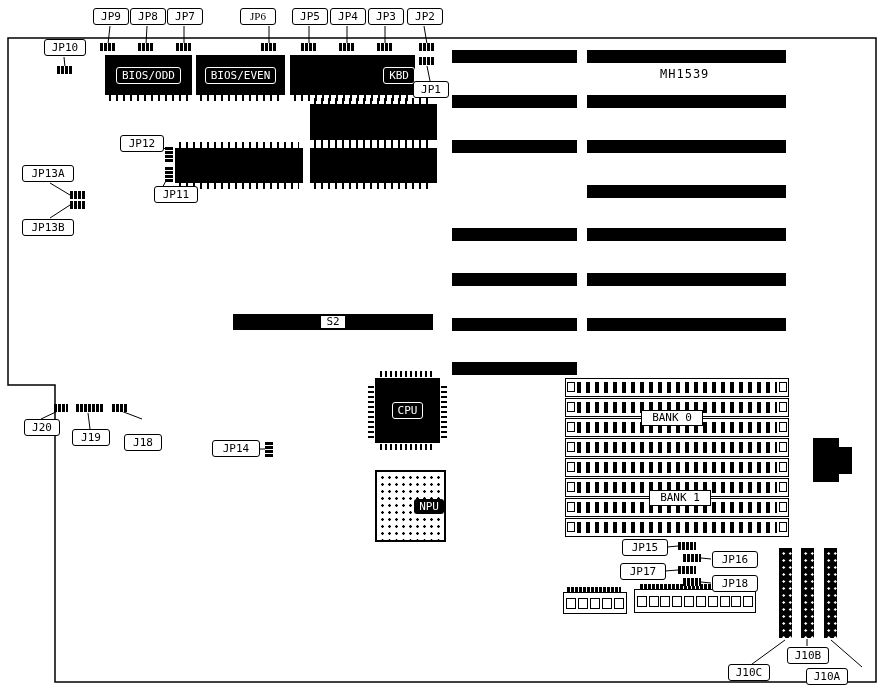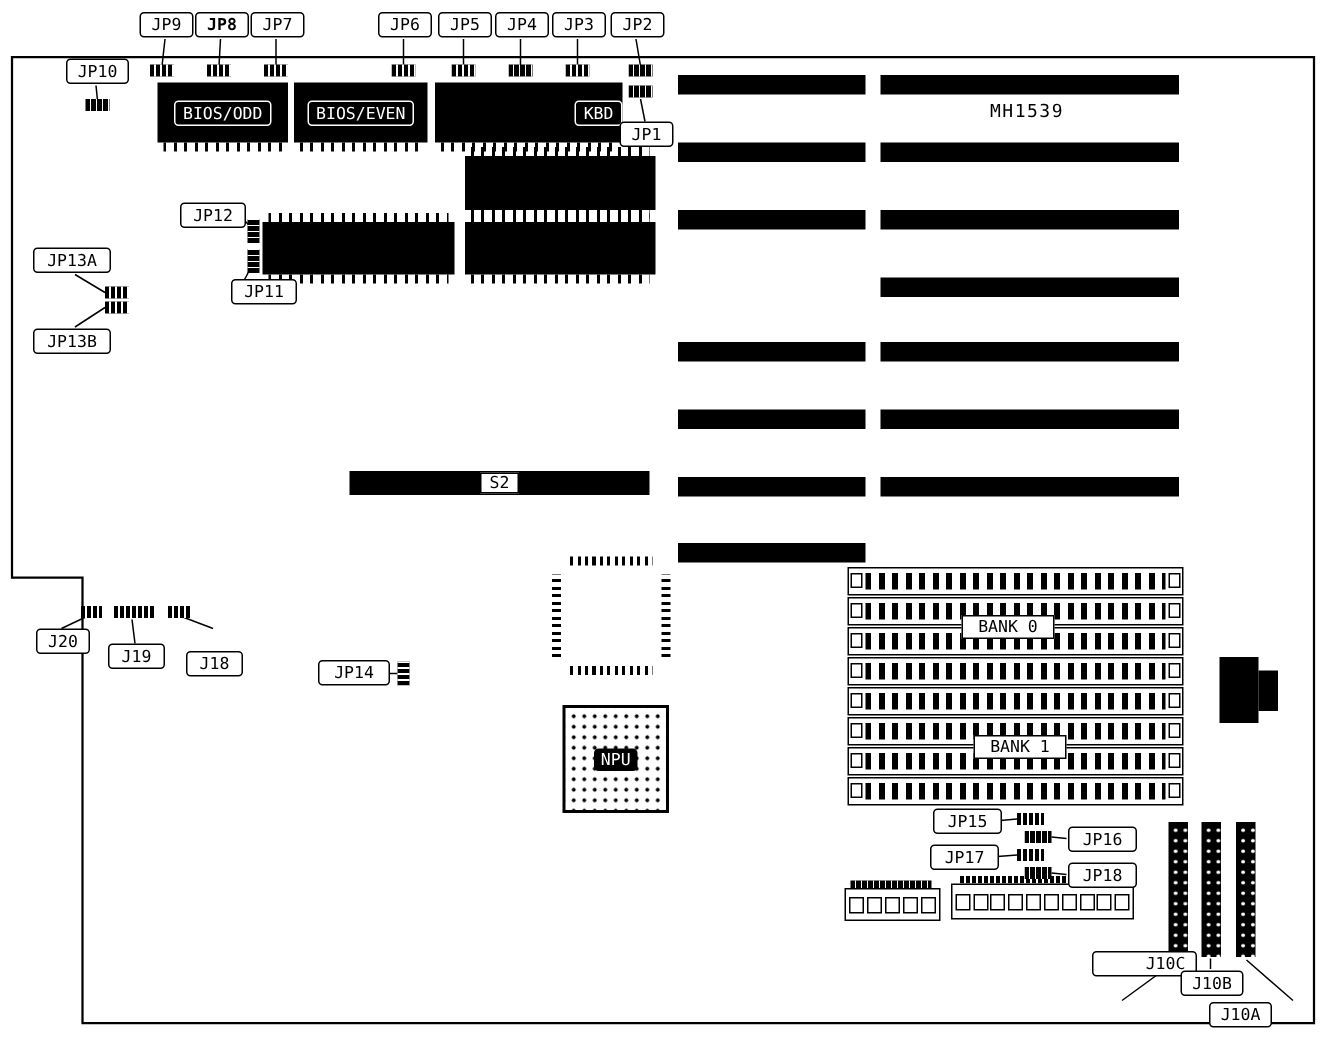--- a/index.html
+++ b/index.html
@@ -130,22 +130,25 @@
   </div>
 
   <div class="chip pins-t pins-b" style="left:310px;top:104px;width:127px;height:36px;"></div>
   <div class="chip pins-t pins-b" style="left:175px;top:148px;width:128px;height:35px;"></div>
   <div class="chip pins-t pins-b" style="left:310px;top:148px;width:127px;height:35px;"></div>
 
   <div class="pinrow h" style="left:380px;top:371px;width:55px;"></div>
   <div class="pinrow h" style="left:380px;top:444px;width:55px;"></div>
   <div class="pinrow v" style="left:368px;top:383px;height:55px;"></div>
   <div class="pinrow v" style="left:441px;top:383px;height:55px;"></div>
-
-  <div id="npu" style="left:375px;top:470px;width:67px;height:68px;">
+  <div class="chip" style="left:375px;top:378px;width:65px;height:65px;">
+    <span class="tag">CPU</span>
+  </div>
+
+  <div id="npu" style="left:375px;top:470px;width:67px;height:68px;justify-content:flex-end;">
     <span class="tagdark">NPU</span>
   </div>
 
   <div class="bar" style="left:233px;top:314px;width:200px;">
     <span class="wtag">S2</span>
   </div>
 
   <div class="simm" style="left:565px;top:378px;">
       <div class="fill"></div>
     </div>
@@ -190,42 +193,42 @@
   <div class="jmp h" style="left:54px;top:404px;width:14px;height:8px;"></div>
   <div class="jmp h" style="left:76px;top:404px;width:28px;height:8px;"></div>
   <div class="jmp h" style="left:112px;top:404px;width:16px;height:8px;"></div>
   <div class="jmp v" style="left:265px;top:441px;width:8px;height:16px;"></div>
   <div class="jmp h" style="left:678px;top:542px;width:18px;height:8px;"></div>
   <div class="jmp h" style="left:683px;top:554px;width:18px;height:8px;"></div>
   <div class="jmp h" style="left:678px;top:566px;width:18px;height:8px;"></div>
   <div class="jmp h" style="left:683px;top:578px;width:18px;height:8px;"></div>
 
   <div class="lbl" style="left:93px;top:8px;width:34px;">JP9</div>
-  <div class="lbl" style="left:130px;top:8px;width:34px;font-weight:bold;">JP8</div>
+  <div class="lbl" style="left:130px;top:8px;width:34px;">JP8</div>
   <div class="lbl" style="left:167px;top:8px;width:34px;">JP7</div>
-  <div class="lbl" style="left:252px;top:8px;width:34px;">JP6</div>
+  <div class="lbl" style="left:240px;top:8px;width:34px;font-family:Liberation Serif, serif;">JP6</div>
   <div class="lbl" style="left:292px;top:8px;width:34px;">JP5</div>
   <div class="lbl" style="left:330px;top:8px;width:34px;">JP4</div>
   <div class="lbl" style="left:368px;top:8px;width:34px;">JP3</div>
   <div class="lbl" style="left:407px;top:8px;width:34px;">JP2</div>
   <div class="lbl" style="left:44px;top:39px;width:40px;">JP10</div>
   <div class="lbl" style="left:413px;top:81px;width:34px;">JP1</div>
   <div class="lbl" style="left:120px;top:135px;width:42px;">JP12</div>
   <div class="lbl" style="left:118px;top:186px;width:42px;margin-left:36px;">JP11</div>
   <div class="lbl" style="left:22px;top:165px;width:50px;">JP13A</div>
   <div class="lbl" style="left:22px;top:219px;width:50px;">JP13B</div>
   <div class="lbl" style="left:24px;top:419px;width:34px;">J20</div>
   <div class="lbl" style="left:72px;top:429px;width:36px;">J19</div>
   <div class="lbl" style="left:124px;top:419px;width:36px;margin-top:15px;">J18</div>
   <div class="lbl" style="left:212px;top:440px;width:46px;">JP14</div>
   <div class="lbl" style="left:622px;top:539px;width:44px;">JP15</div>
   <div class="lbl" style="left:712px;top:551px;width:44px;">JP16</div>
   <div class="lbl" style="left:620px;top:563px;width:44px;">JP17</div>
   <div class="lbl" style="left:712px;top:575px;width:44px;">JP18</div>
-  <div class="lbl" style="left:728px;top:634px;width:40px;padding-left:28px;">J10C</div>
+  <div class="lbl" style="left:728px;top:664px;width:40px;">J10C</div>
   <div class="lbl" style="left:787px;top:647px;width:40px;">J10B</div>
   <div class="lbl" style="left:806px;top:668px;width:40px;">J10A</div>
 
   <div class="tickbar" style="left:567px;top:587px;width:54px;"></div>
   <div class="hconn" style="left:563px;top:592px;width:62px;height:20px;">
     <i></i>
       <i></i>
       <i></i>
       <i></i>
       <i></i>

